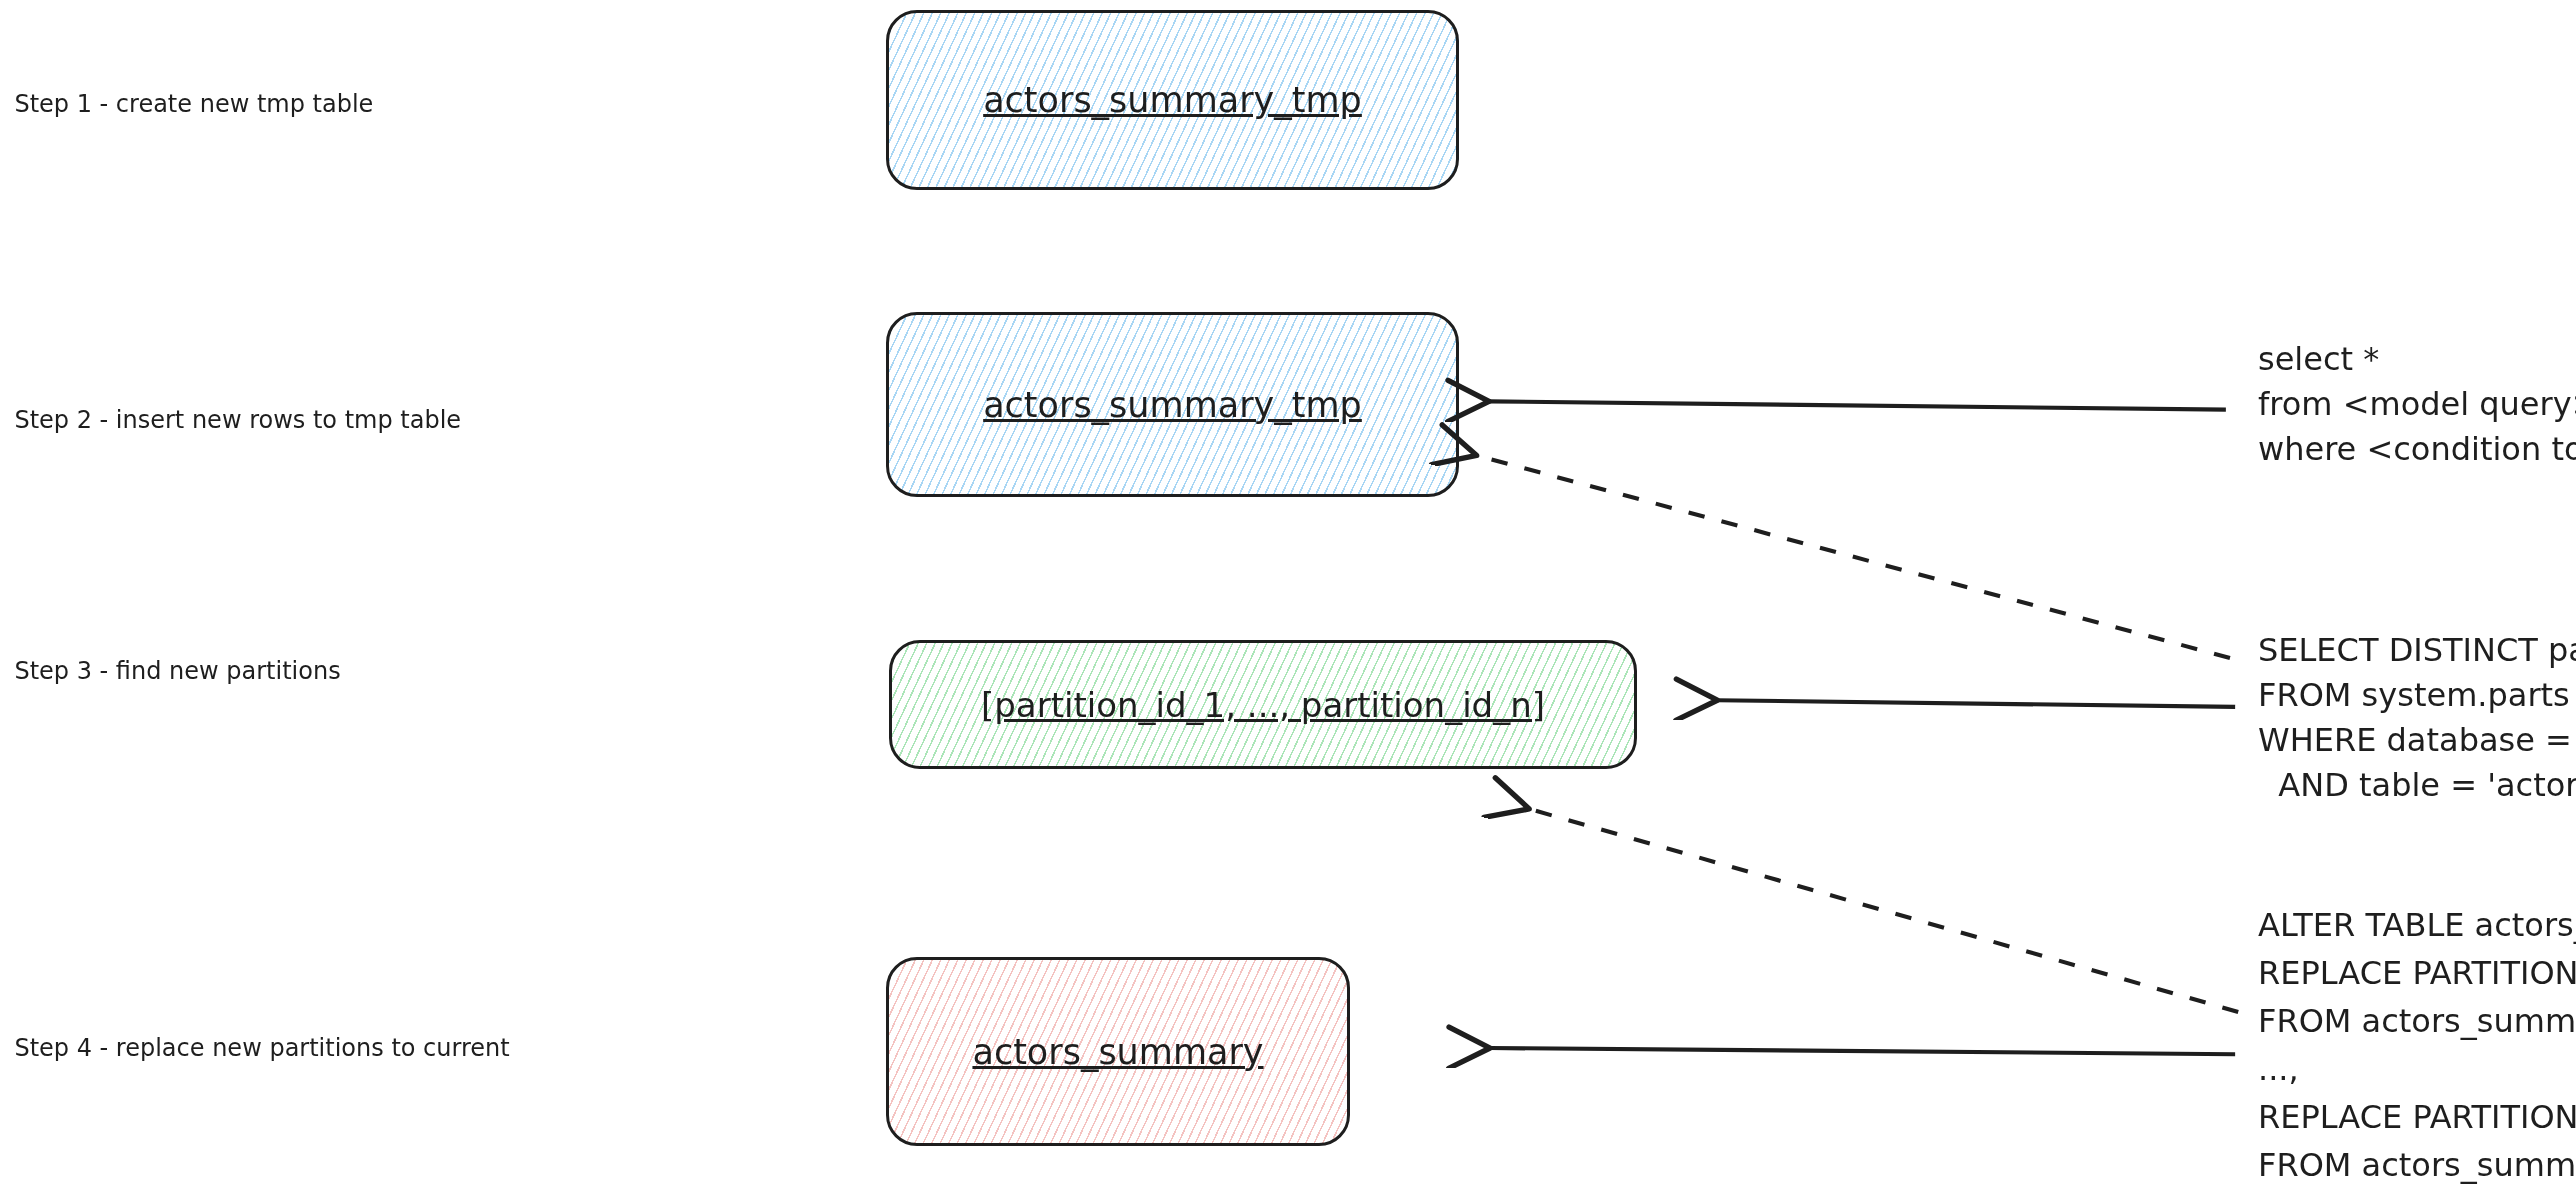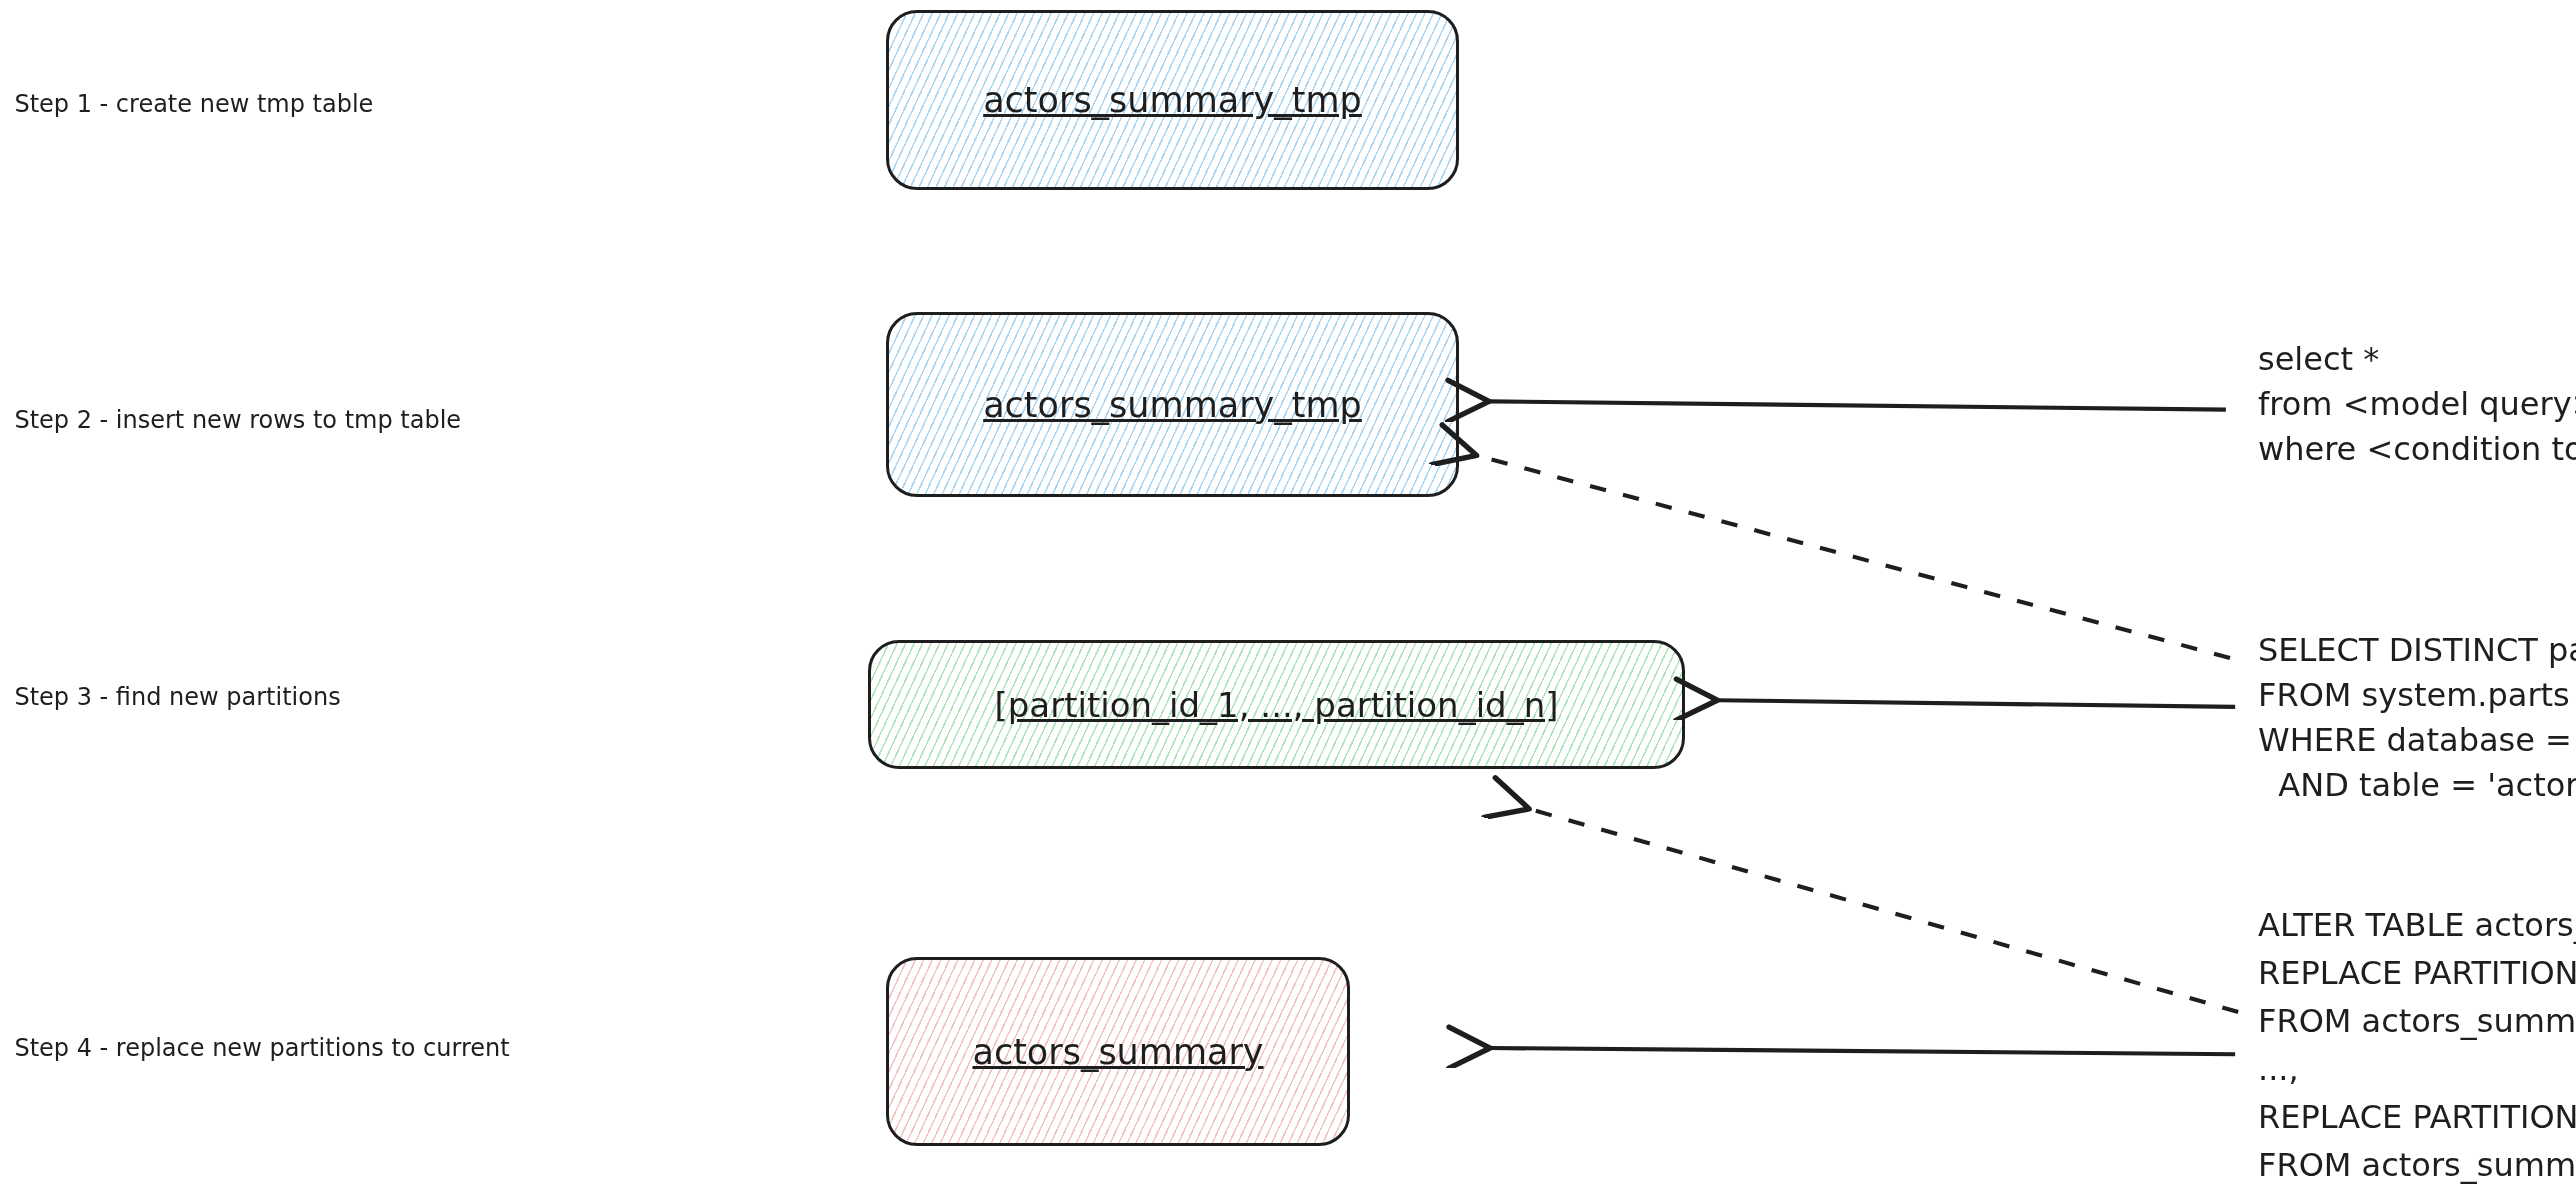--- a/index.html
+++ b/index.html
@@ -66,32 +66,32 @@
     pointer-events:none;
   }
 </style>
 </head>
 <body>
 
 <div id="canvas">
 
   <div class="step-label" style="top:84px">Step 1 - create new tmp table</div>
   <div class="step-label" style="top:400px">Step 2 - insert new rows to tmp table</div>
-  <div class="step-label" style="top:677px">Step 3 - find new partitions</div>
+  <div class="step-label" style="top:651px">Step 3 - find new partitions</div>
   <div class="step-label" style="top:1028px">Step 4 - replace new partitions to current</div>
 
   <div class="node-box hatch-blue" style="left:886px;top:10.3px;width:573px;height:180px">
     <span class="node-label">actors_summary_tmp</span>
   </div>
 
   <div class="node-box hatch-blue" style="left:886px;top:312px;width:573px;height:185px">
     <span class="node-label">actors_summary_tmp</span>
   </div>
 
-  <div class="node-box hatch-green" style="left:868px;top:640px;width:817px;height:129px">
+  <div class="node-box hatch-green" style="left:889px;top:640px;width:748px;height:129px">
     <span class="node-label" style="font-size:34px">[partition_id_1, ..., partition_id_n]</span>
   </div>
 
   <div class="node-box hatch-pink" style="left:886px;top:957px;width:464px;height:189px">
     <span class="node-label">actors_summary</span>
   </div>
 
   <div class="sql-block" id="sql-insert" style="top:337px">
     <div class="sql-line">select *</div>
     <div class="sql-line">from &lt;model query&gt;</div>

